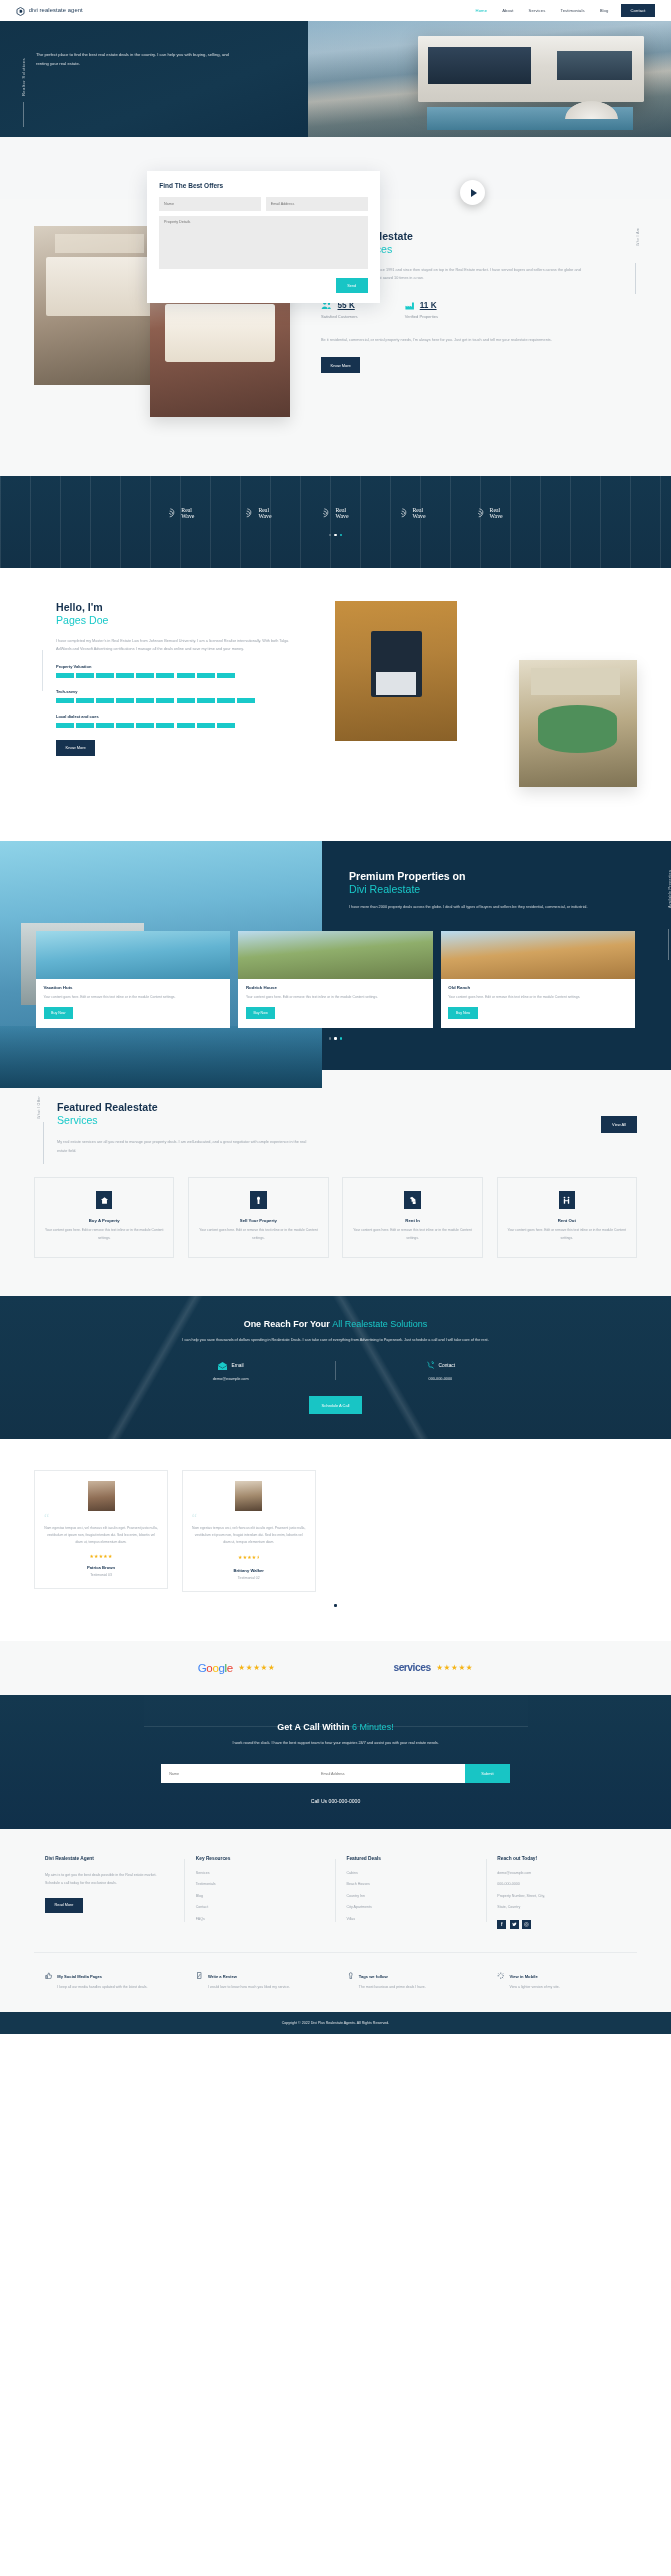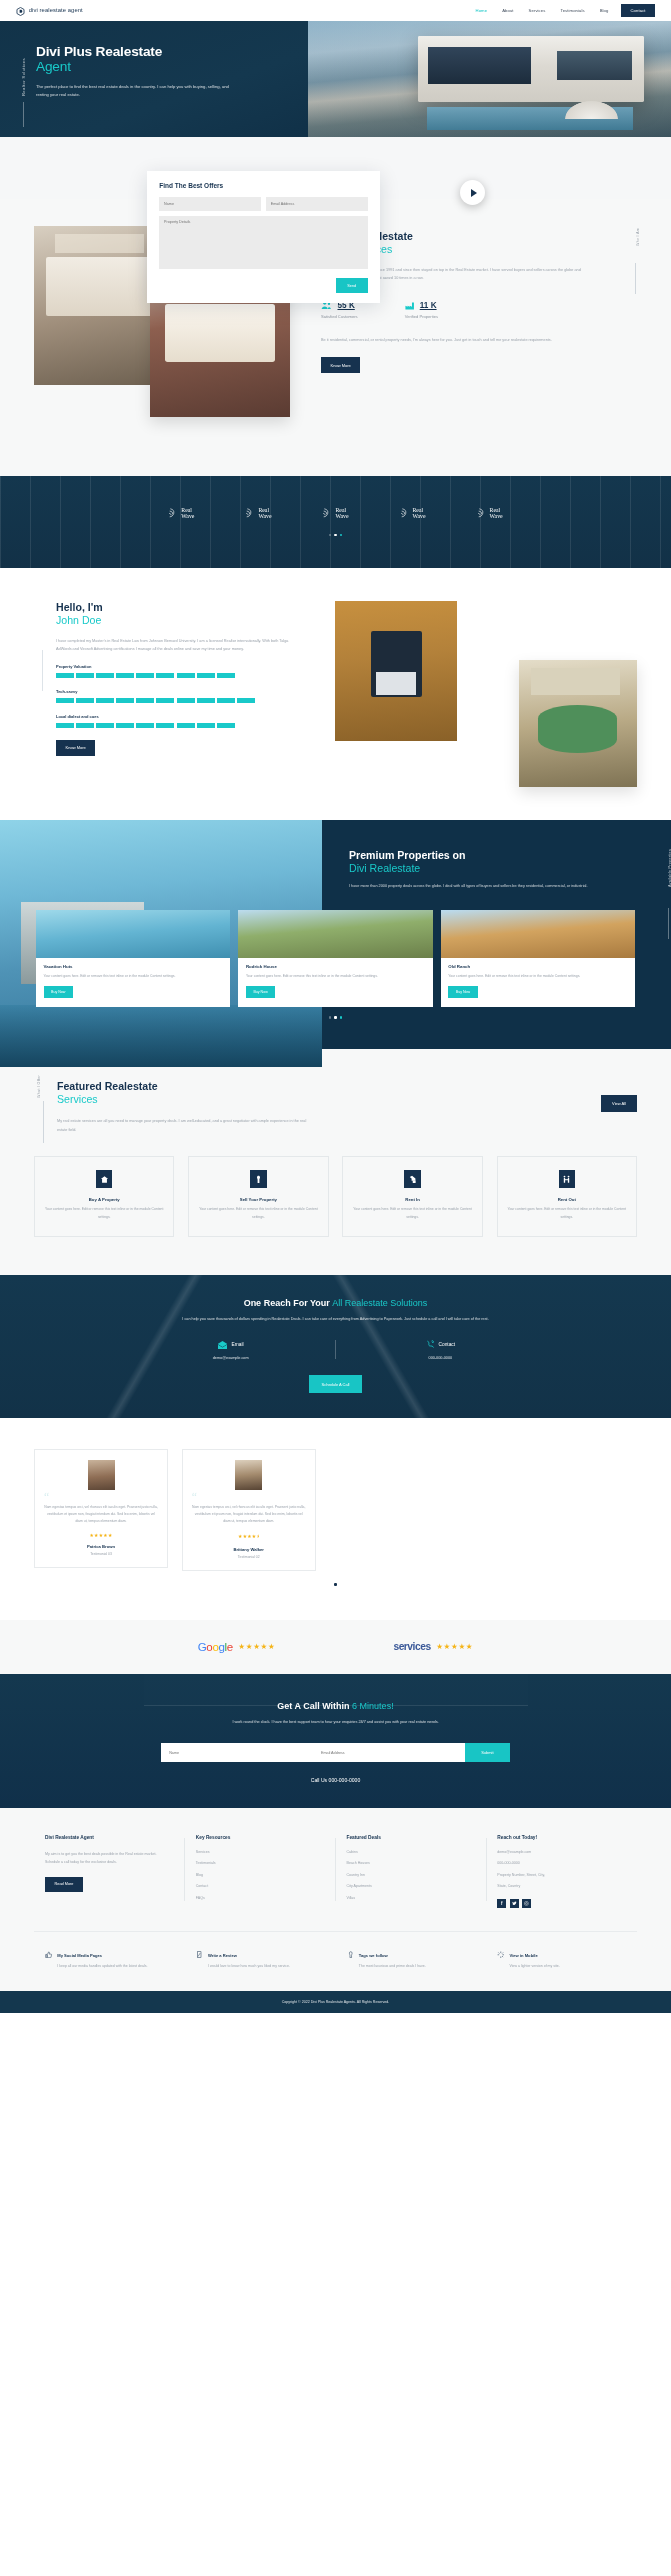--- a/index.html
+++ b/index.html
@@ -195,21 +195,21 @@
   .hr-a:after{content:"";position:absolute;left:41px;top:71px;width:40px;height:23px;background:#dfe3e7;}
   .hr-b {
     position:absolute; right: 0; top: 59px; width: 118px; height: 127px;
     background: linear-gradient(175deg,#e4ddc9,#b9aa86 50%,#7f7354);
     box-shadow: 0 5.5px 15px rgba(0,0,0,.13);
   }
   .hr-b:before{content:"";position:absolute;left:19px;top:45px;width:79px;height:48px;background:#4f8f5a;border-radius:50%/28%;}
   .hr-b:after{content:"";position:absolute;left:12.3px;top:8.2px;width:89px;height:27px;background:#d9d2bb;}
 
   
-  .premium { position:relative; background:#0f3048; padding: 0 0 30px; }
+  .premium { position:relative; background:#0f3048; padding: 0 0 30px; margin-top: 21px; }
   .prem-photo-left {
     position:absolute; left:0; top:0; width: 322px; height: 247px;
     background: linear-gradient(175deg,#8fd3e8 0%,#6fb8d6 28%,#4f93b6 55%,#2e6f93 100%);
   }
   .prem-photo-left:before{
     content:"";position:absolute;left:20.6px;top:82px;width:123px;height:82px;
     background: linear-gradient(180deg,#cfd8d9,#8b9a9c);
   }
   .prem-photo-left:after{
     content:"";position:absolute;left:0;bottom:0;width:322px;height:62px;
@@ -376,24 +376,20 @@
   <div class="hero">
     <div class="hero-bg-left"></div>
     <div class="hero-bg-right">
       <div class="hero-house"></div>
       <div class="hero-pool"></div>
       <div class="hero-umbrella"></div>
     </div>
     <div class="vert-label">Realtor Solutions</div>
     <div class="vert-rule"></div>
     <div class="hero-inner">
-      <h1 class="hero-title">
-        <span>Divi Plus Realestate</span>
-        <span class="accent">Agent</span>
-      </h1>
       <p class="hero-sub">The perfect place to find the best real estate deals in the country. I can help you with buying, selling, and renting your real estate.</p>
     </div>
   </div>
 
   <div class="hero-spacer"></div>
 
   <div class="form-card">
     <h3>Find The Best Offers</h3>
     <div class="f-row">
       <input type="text" placeholder="Name" style="">
@@ -522,21 +518,21 @@
     </div>
   </section>
 
   <section class="hello">
     <div class="wrap">
       <div class="hello-grid">
         <div class="hello-left">
           <div class="hello-rule"></div>
           <h2 class="sec-title">
             <span>Hello, I'm</span>
-            <span class="accent">John Doe</span>
+            <span class="accent">Pages Doe</span>
           </h2>
           <p class="hello-p">I have completed my Master's in Real Estate Law from Johnson Bernard University. I am a licensed Realtor internationally. With both Talga AdWords and Virosoft Advertising certifications I manage all the deals online and save my time and your money.</p>
 
           <div class="skill">
             <div class="skill-name">Property Valuation</div>
             <div class="bars">
               <i class="bar"></i>
                 <i class="bar"></i>
                 <i class="bar"></i>
                 <i class="bar"></i>

